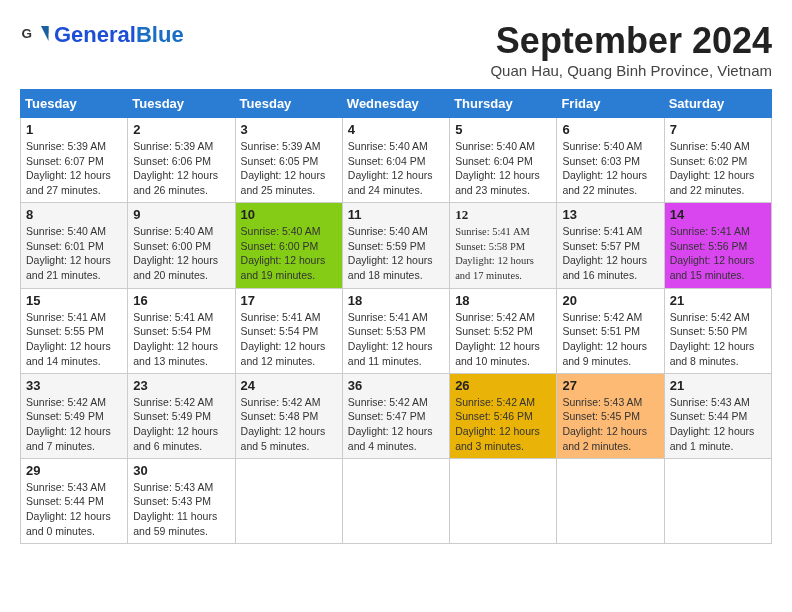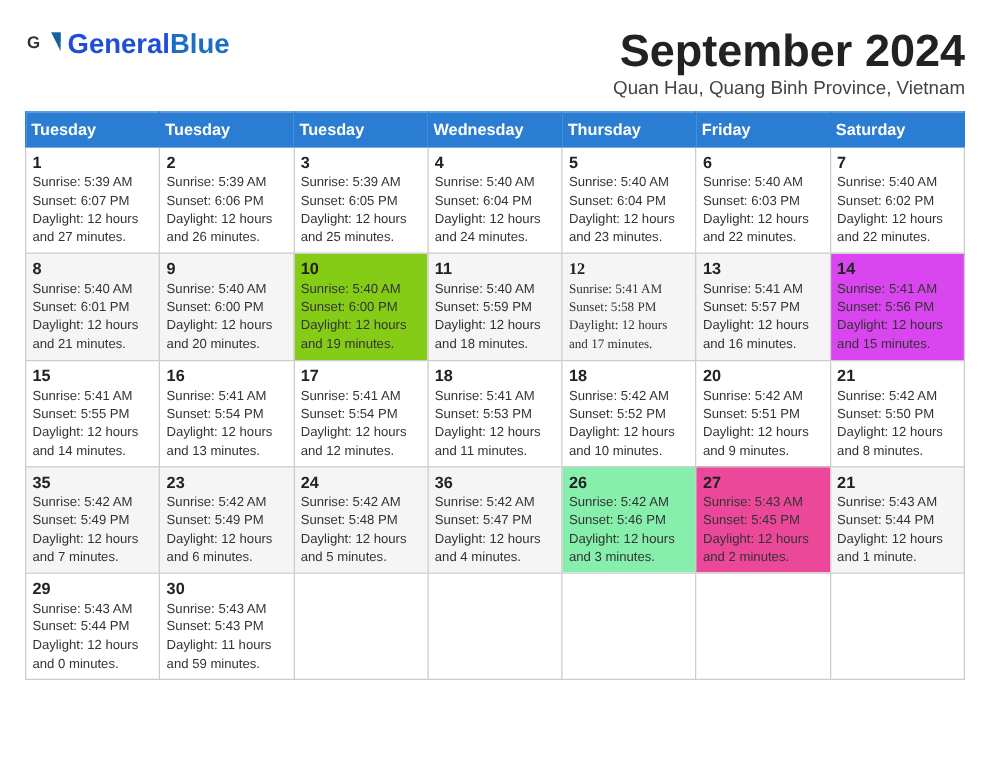--- a/index.html
+++ b/index.html
@@ -269,21 +269,21 @@
         <td>
           <span class="day-num">21</span>
           <div class="day-info" style="white-space: pre-line;">Sunrise: 5:42 AM
 Sunset: 5:50 PM
 Daylight: 12 hours
 and 8 minutes.</div>
         </td>
       </tr>
       <tr style="background: rgb(245, 245, 245);">
         <td style="background: rgb(245, 245, 245);">
-          <span class="day-num">35</span>
+          <span class="day-num">33</span>
           <div class="day-info" style="white-space: pre-line;">Sunrise: 5:42 AM
 Sunset: 5:49 PM
 Daylight: 12 hours
 and 7 minutes.</div>
         </td>
         <td style="background: rgb(245, 245, 245);">
           <span class="day-num">23</span>
           <div class="day-info" style="white-space: pre-line;">Sunrise: 5:42 AM
 Sunset: 5:49 PM
 Daylight: 12 hours
@@ -296,28 +296,28 @@
 Daylight: 12 hours
 and 5 minutes.</div>
         </td>
         <td style="background: rgb(245, 245, 245);">
           <span class="day-num">36</span>
           <div class="day-info" style="white-space: pre-line;">Sunrise: 5:42 AM
 Sunset: 5:47 PM
 Daylight: 12 hours
 and 4 minutes.</div>
         </td>
-        <td style="background: #86efac;">
+        <td style="background: #eab308;">
           <span class="day-num">26</span>
           <div class="day-info" style="white-space: pre-line;">Sunrise: 5:42 AM
 Sunset: 5:46 PM
 Daylight: 12 hours
 and 3 minutes.</div>
         </td>
-        <td style="background: #ec4899;">
+        <td style="background: #fdba74;">
           <span class="day-num">27</span>
           <div class="day-info" style="white-space: pre-line;">Sunrise: 5:43 AM
 Sunset: 5:45 PM
 Daylight: 12 hours
 and 2 minutes.</div>
         </td>
         <td style="background: rgb(245, 245, 245);">
           <span class="day-num">21</span>
           <div class="day-info" style="white-space: pre-line;">Sunrise: 5:43 AM
 Sunset: 5:44 PM

